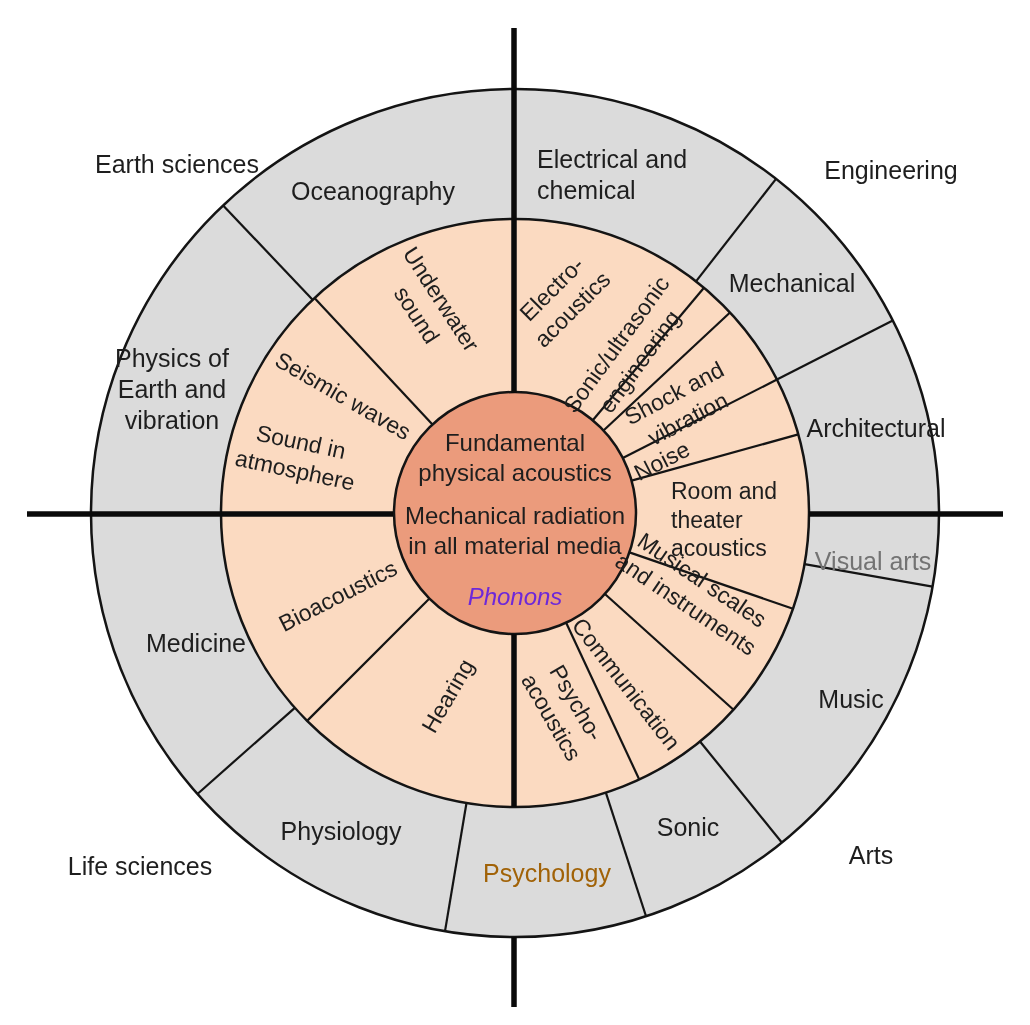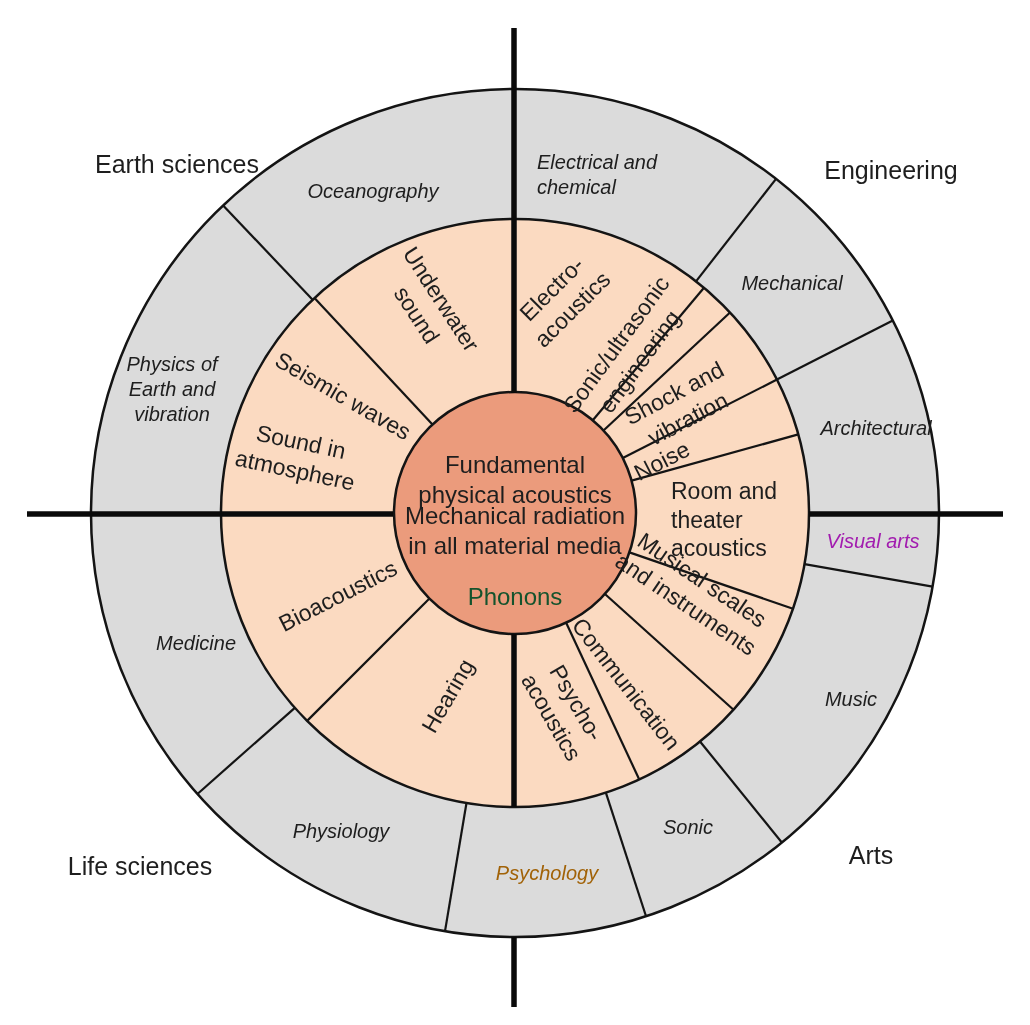--- a/index.html
+++ b/index.html
@@ -15,21 +15,21 @@
     position:absolute;
     white-space:pre-line;
     text-align:center;
     line-height:1.24;
     color:#1e1e1e;
     transform-origin:center center;
     pointer-events:none;
   }
   .label.align-left{text-align:left;}
   .lbl-quadrant{font-size:25px;}
-  .lbl-outer{font-size:20px;font-style:italic;}
+  .lbl-outer{font-size:25px;}
   .lbl-middle{font-size:23px;}
   .lbl-center{font-size:24px;}
 </style>
 </head>
 <body>
 
 <div id="stage">
   <svg id="wheel-svg" width="1030" height="1025" viewBox="0 0 1030 1025">
     <circle id="outer-circle" cx="515" cy="513" r="424" fill="#DBDBDB" stroke="#141414" stroke-width="2.5"></circle>
     <circle id="middle-circle" cx="515" cy="513" r="294" fill="#FBDAC1" stroke="#141414" stroke-width="2.5"></circle>
@@ -57,25 +57,25 @@
     <circle id="inner-circle" cx="515" cy="513" r="121" fill="#EB9B7C" stroke="#141414" stroke-width="2.5"></circle>
     <g id="axes">
         <line x1="514" y1="28" x2="514" y2="393" stroke="#0a0a0a" stroke-width="5.5"></line>
         <line x1="27" y1="514" x2="393" y2="514" stroke="#0a0a0a" stroke-width="5.5"></line>
         <line x1="514" y1="634" x2="514" y2="807" stroke="#0a0a0a" stroke-width="5.5"></line>
         <line x1="514" y1="937" x2="514" y2="1007" stroke="#0a0a0a" stroke-width="5.5"></line>
         <line x1="809" y1="514" x2="1003" y2="514" stroke="#0a0a0a" stroke-width="5.5"></line>
       </g>
   </svg>
   <div id="labels">
-      <div class="label lbl-center" style="left: 515px; top: 458px; transform: translate(-50%, -50%) rotate(0deg); color: rgb(30, 30, 30); margin-top: 22px;">Fundamental
+      <div class="label lbl-center" style="left: 515px; top: 458px; transform: translate(-50%, -50%) rotate(0deg); color: rgb(30, 30, 30);">Fundamental
 physical acoustics</div>
       <div class="label lbl-center" style="left: 515px; top: 531px; transform: translate(-50%, -50%) rotate(0deg); color: rgb(30, 30, 30);">Mechanical radiation
 in all material media</div>
-      <div class="label lbl-center" style="left: 515px; top: 597px; transform: translate(-50%, -50%) rotate(0deg); color: #14532d;">Phonons</div>
+      <div class="label lbl-center" style="left: 515px; top: 597px; transform: translate(-50%, -50%) rotate(0deg); color: #6d28d9; font-style: italic;">Phonons</div>
       <div class="label lbl-middle" style="left: 562px; top: 299px; transform: translate(-50%, -50%) rotate(-45deg); color: rgb(30, 30, 30);">Electro-
 acoustics</div>
       <div class="label lbl-middle" style="left: 628px; top: 353px; transform: translate(-50%, -50%) rotate(-54deg); color: rgb(30, 30, 30);">Sonic/ultrasonic
 engineering</div>
       <div class="label lbl-middle" style="left: 681px; top: 406px; transform: translate(-50%, -50%) rotate(-28deg); color: rgb(30, 30, 30);">Shock and
 vibration</div>
       <div class="label lbl-middle" style="left: 662px; top: 461px; transform: translate(-50%, -50%) rotate(-27deg); color: rgb(30, 30, 30);">Noise</div>
       <div class="label lbl-middle align-left" style="left: 671px; top: 520px; transform: translate(0px, -50%) rotate(0deg); color: rgb(30, 30, 30);">Room and
 theater
 acoustics</div>
@@ -88,21 +88,21 @@
       <div class="label lbl-middle" style="left: 338px; top: 596px; transform: translate(-50%, -50%) rotate(-27deg); color: rgb(30, 30, 30);">Bioacoustics</div>
       <div class="label lbl-middle" style="left: 298px; top: 456px; transform: translate(-50%, -50%) rotate(12deg); color: rgb(30, 30, 30);">Sound in
 atmosphere</div>
       <div class="label lbl-middle" style="left: 343px; top: 396px; transform: translate(-50%, -50%) rotate(30deg); color: rgb(30, 30, 30);">Seismic waves</div>
       <div class="label lbl-middle" style="left: 429px; top: 307px; transform: translate(-50%, -50%) rotate(57deg); color: rgb(30, 30, 30);">Underwater
 sound</div>
       <div class="label lbl-outer align-left" style="left: 537px; top: 175px; transform: translate(0px, -50%) rotate(0deg); color: rgb(30, 30, 30);">Electrical and
 chemical</div>
       <div class="label lbl-outer" style="left: 792px; top: 283px; transform: translate(-50%, -50%) rotate(0deg); color: rgb(30, 30, 30);">Mechanical</div>
       <div class="label lbl-outer" style="left: 876px; top: 428px; transform: translate(-50%, -50%) rotate(0deg); color: rgb(30, 30, 30);">Architectural</div>
-      <div class="label lbl-outer" style="left: 873px; top: 541px; transform: translate(-50%, -50%) rotate(0deg); color: #a21caf; text-align: center;">Visual arts</div>
+      <div class="label lbl-outer" style="left: 873px; top: 561px; transform: translate(-50%, -50%) rotate(0deg); color: #737373; text-align: center;">Visual arts</div>
       <div class="label lbl-outer" style="left: 815px; top: 699px; transform: translate(-50%, -50%) rotate(0deg); color: rgb(30, 30, 30); margin-left: 36px;">Music</div>
       <div class="label lbl-outer" style="left: 688px; top: 827px; transform: translate(-50%, -50%) rotate(0deg); color: rgb(30, 30, 30);">Sonic</div>
       <div class="label lbl-outer" style="left: 547px; top: 873px; transform: translate(-50%, -50%) rotate(0deg); color: #a16207;">Psychology</div>
       <div class="label lbl-outer" style="left: 341px; top: 831px; transform: translate(-50%, -50%) rotate(0deg); color: rgb(30, 30, 30);">Physiology</div>
       <div class="label lbl-outer" style="left: 196px; top: 643px; transform: translate(-50%, -50%) rotate(0deg); color: rgb(30, 30, 30);">Medicine</div>
       <div class="label lbl-outer" style="left: 172px; top: 389px; transform: translate(-50%, -50%) rotate(0deg); color: rgb(30, 30, 30);">Physics of
 Earth and
 vibration</div>
       <div class="label lbl-outer" style="left: 373px; top: 191px; transform: translate(-50%, -50%) rotate(0deg); color: rgb(30, 30, 30);">Oceanography</div>
       <div class="label lbl-quadrant" style="left: 177px; top: 155px; transform: translate(-50%, -50%) rotate(0deg); color: rgb(30, 30, 30); margin-top: 9px;">Earth sciences</div>

